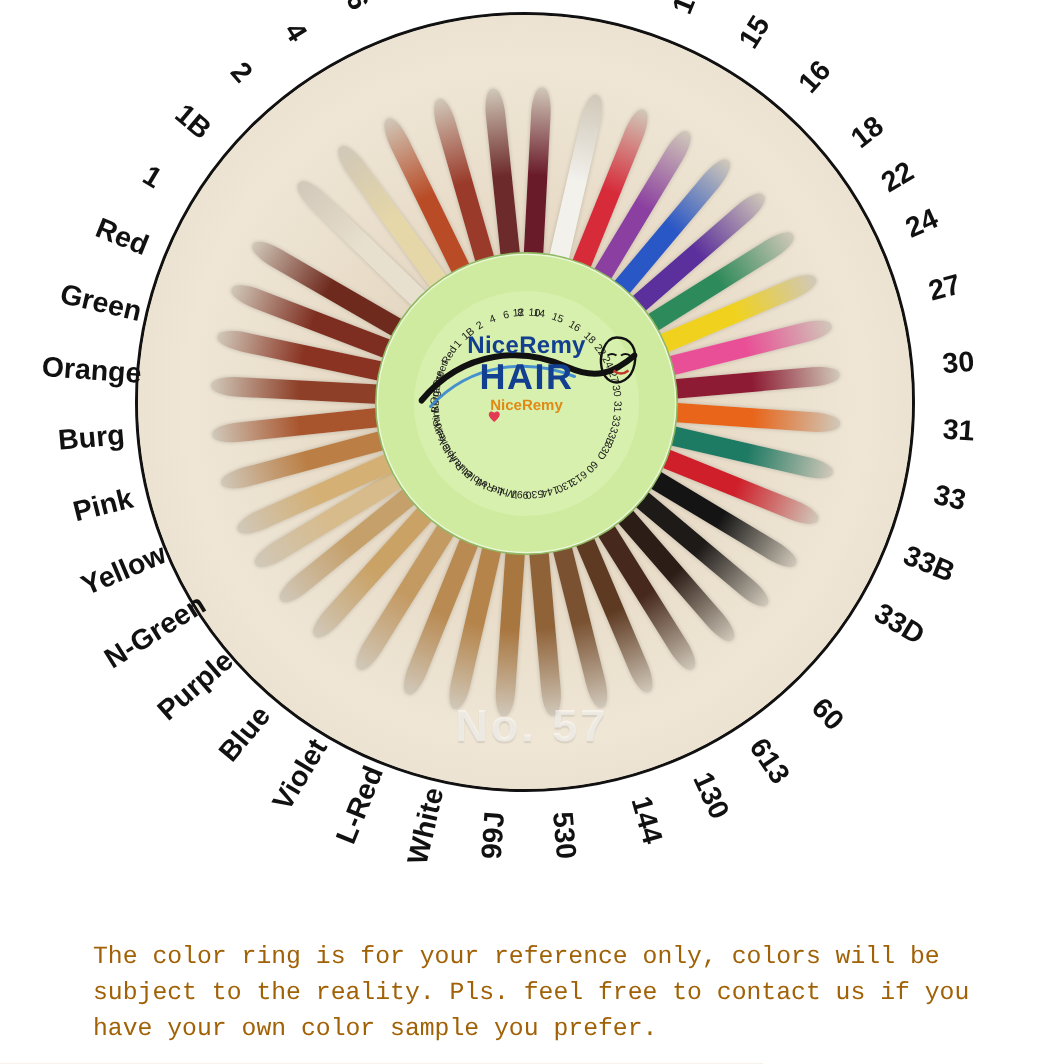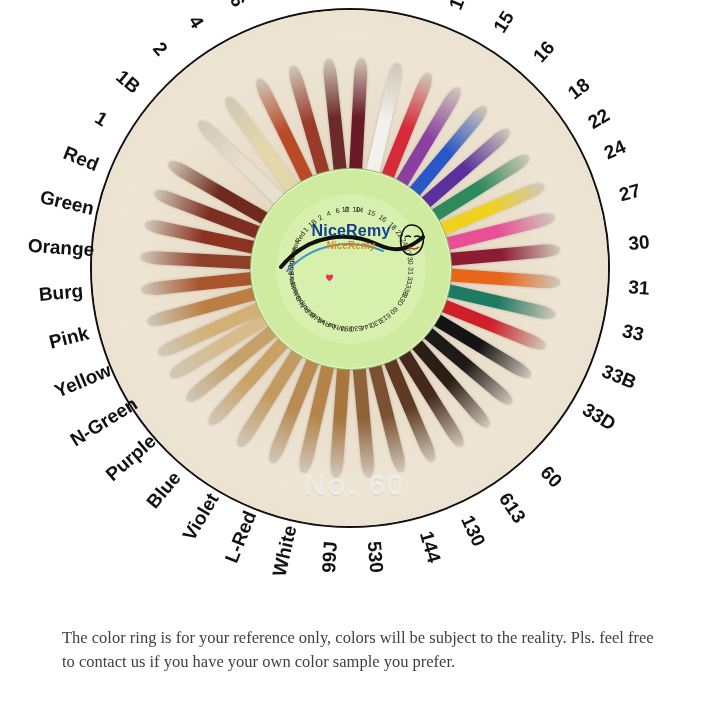--- a/index.html
+++ b/index.html
@@ -124,24 +124,24 @@
     letter-spacing:2px;
     text-shadow:0 1px 1px rgba(0,0,0,.10);
     pointer-events:none;
   }
 
   
   .caption{
     position:absolute;
     left:62px;right:42px;
     top:626px;
-    color:#404040;
+    color:#a16207;
     font-size:16.5px;
     line-height:1.45;
-    font-family:Liberation Serif, serif;
+    font-family:Liberation Mono, monospace;
   }
 </style>
 </head>
 <body>
 
 <div id="stage">
 
   <div class="ring-wrap">
     <div class="ring-outline">
       <div class="ring-bg"></div>
@@ -241,20 +241,21 @@
           <path d="M25 16 q3 -2 6 0" stroke="#111" stroke-width="1.4" fill="none"></path>
           <path d="M20 26 q5 4 10 0" stroke="#c0392b" stroke-width="1.6" fill="none"></path>
         </svg>
 
         <svg class="heart" viewBox="0 0 12 12">
           <path d="M6 11 C1 7, 0 4, 2.2 2.3 C4 1, 6 3, 6 3 C6 3, 8 1, 9.8 2.3 C12 4, 11 7, 6 11 Z" fill="#e23a52"></path>
         </svg>
 
         <div class="brand">
           <span class="b1">NiceRemy</span>
+          <span class="b2">HAIR</span>
           <span class="b3">NiceRemy</span>
         </div>
       </div>
     </div>
 
     <div id="outer-labels">
         <div class="olabel" style="left: 368.636px; top: -8.88332px; transform: translate(-50%, -50%) rotate(-68deg);">14</div>
         <div class="olabel" style="left: 413.677px; top: 14.0661px; transform: translate(-50%, -50%) rotate(-58deg);">15</div>
         <div class="olabel" style="left: 454.048px; top: 44.488px; transform: translate(-50%, -50%) rotate(-48deg);">16</div>
         <div class="olabel" style="left: 488.523px; top: 81.4582px; transform: translate(-50%, -50%) rotate(-38deg);">18</div>
@@ -285,16 +286,16 @@
         <div class="olabel" style="left: -22.5673px; top: 194.764px; transform: translate(-50%, -50%) rotate(373deg);">Green</div>
         <div class="olabel" style="left: -8.88332px; top: 151.364px; transform: translate(-50%, -50%) rotate(382deg);">Red</div>
         <div class="olabel" style="left: 11.4215px; top: 110.639px; transform: translate(-50%, -50%) rotate(391deg);">1</div>
         <div class="olabel" style="left: 37.8471px; top: 73.5916px; transform: translate(-50%, -50%) rotate(400deg);">1B</div>
         <div class="olabel" style="left: 69.7429px; top: 41.1342px; transform: translate(-50%, -50%) rotate(409deg);">2</div>
         <div class="olabel" style="left: 106.323px; top: 14.0661px; transform: translate(-50%, -50%) rotate(418deg);">4</div>
         <div class="olabel" style="left: 146.688px; top: -6.94641px; transform: translate(-50%, -50%) rotate(427deg);">6</div>
       </div>
   </div>
 
-  <div class="watermark">No. 60</div>
+  <div class="watermark">No. 57</div>
 
   <div class="caption">The color ring is for your reference only, colors will be subject to the reality. Pls. feel free to contact us if you have your own color sample you prefer.</div>
 </div>
 
 </body></html>

